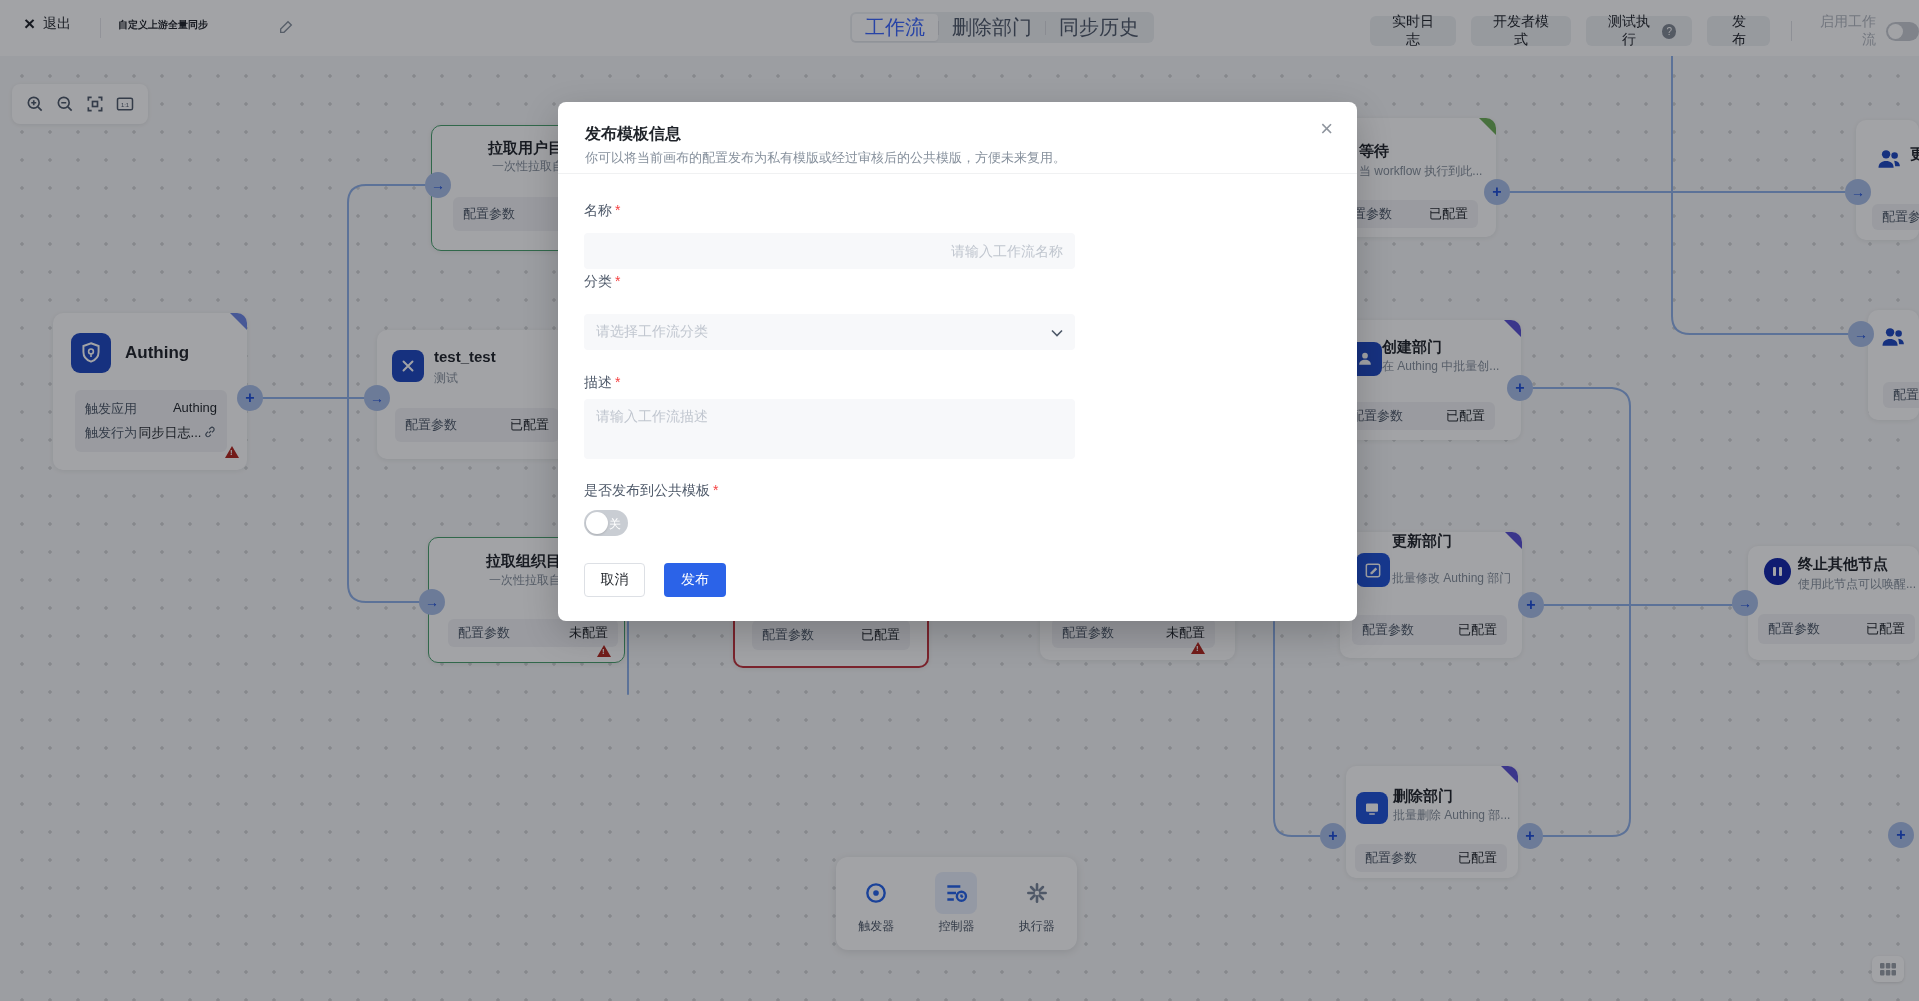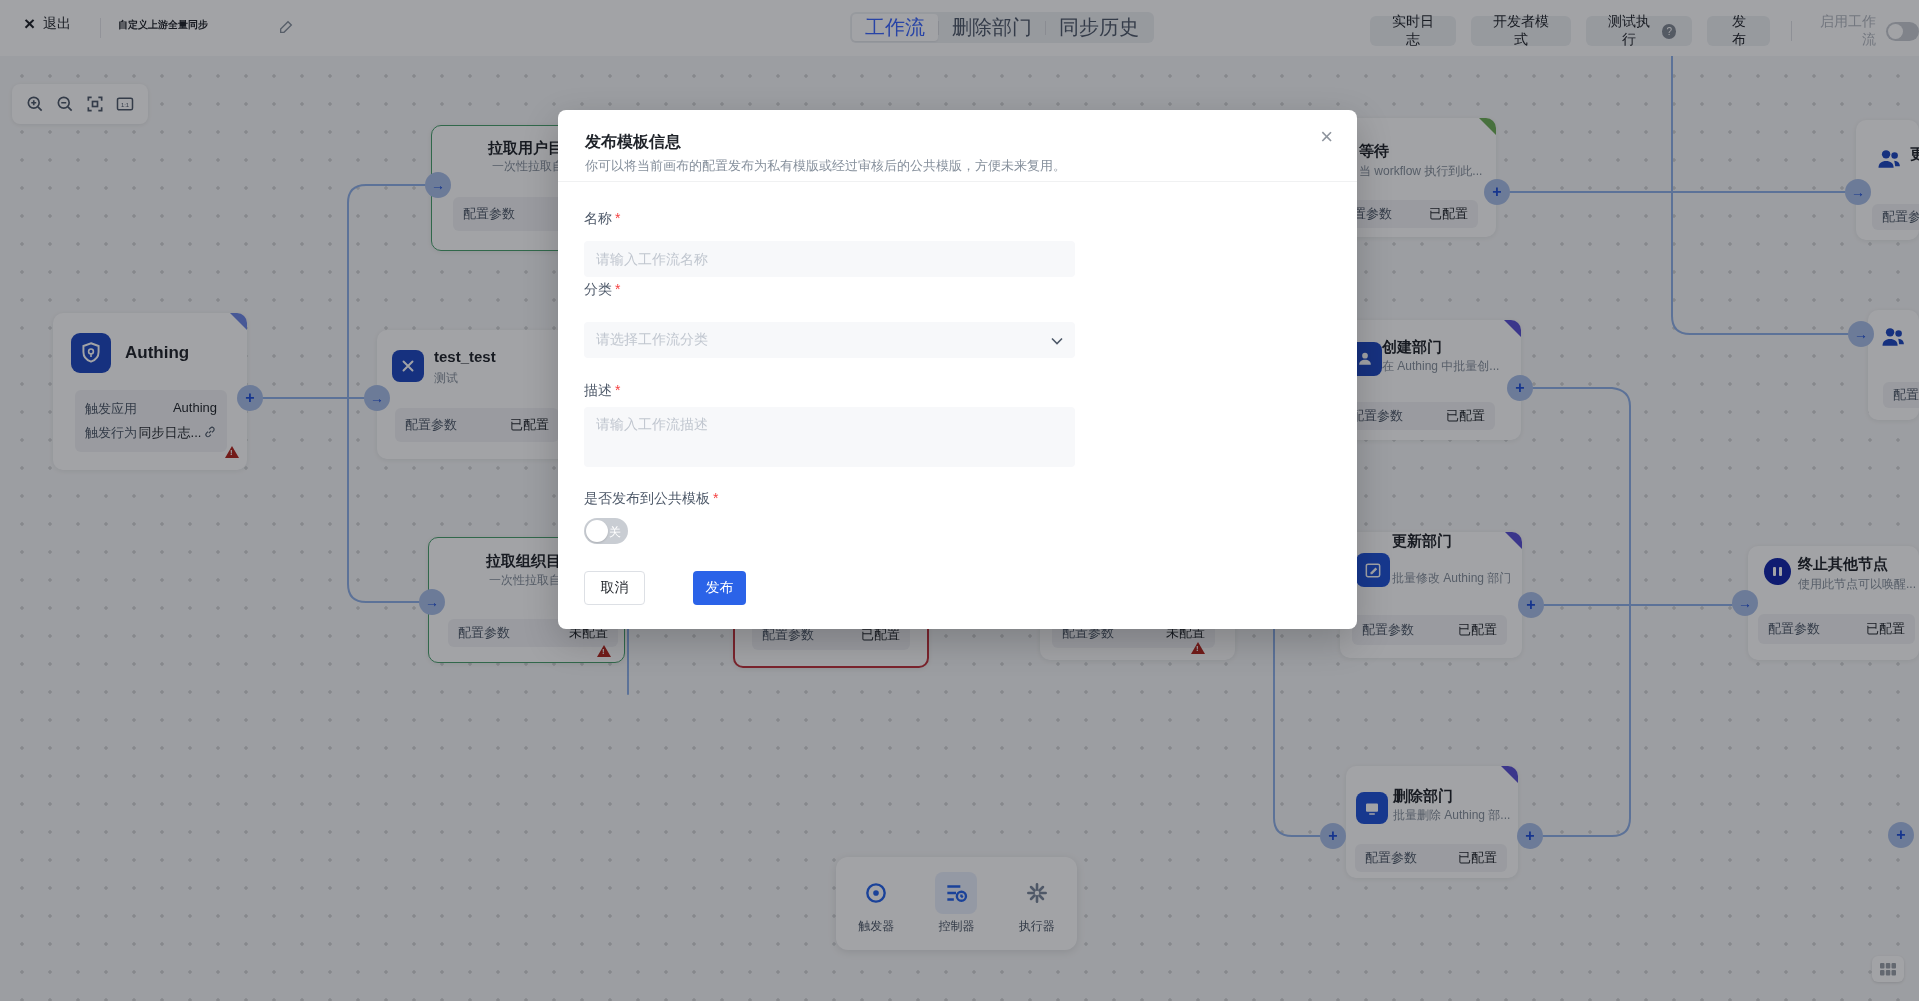--- a/index.html
+++ b/index.html
@@ -76,38 +76,38 @@
   .palette { position:absolute; left:836px; top:801px; width:241px; height:93px; background:#fff; border-radius:12px; box-shadow:0 2px 8px rgba(0,0,0,.1); display:flex; align-items:center; justify-content:space-around; z-index:4; }
   .pal-item { display:flex; flex-direction:column; align-items:center; cursor:pointer; }
   .pal-ic { width:42px; height:42px; border-radius:8px; display:flex; align-items:center; justify-content:center; }
   .pal-ic.sel { background:#e9effc; }
   .pal-label { font-size:12px; color:#4e5969; margin-top:4px; }
 
   .minimap-btn { position:absolute; left:1872px; top:900px; width:32px; height:26px; background:#fff; border-radius:6px; box-shadow:0 1px 3px rgba(0,0,0,.12); display:flex; align-items:center; justify-content:center; z-index:4; cursor:pointer; }
 
   
   .overlay { position:absolute; inset:0; background:rgba(10,14,20,0.38); z-index:50; }
-  .modal { position:absolute; left:558px; top:110px; width:799px; height:519px; background:#fff; border-radius:8px; box-shadow:0 12px 36px rgba(0,0,0,.2); z-index:60; }
+  .modal { position:absolute; left:558px; top:102px; width:799px; height:519px; background:#fff; border-radius:8px; box-shadow:0 12px 36px rgba(0,0,0,.2); z-index:60; }
   .m-title { position:absolute; left:27px; top:22px; font-size:16px; font-weight:700; color:#1f2329; }
   .m-sub { position:absolute; left:27px; top:47px; font-size:13px; color:#86909c; }
   .m-close { position:absolute; right:24px; top:16px; font-size:22px; color:#8f959e; cursor:pointer; line-height:1; }
   .m-divider { position:absolute; left:0; top:71px; width:100%; height:1px; background:#f0f1f2; }
   .f-label { position:absolute; font-size:14px; color:#4e5969; }
   .f-label .star { color:#f53f3f; margin-left:3px; }
-  .f-input { position:absolute; left:26px; width:491px; height:36px; background:#f7f8fa; border:none; border-radius:4px; padding:0 12px; font-size:14px; color:#1f2329; font-family:inherit; }
+  .f-input { position:absolute; left:26px; width:491px; height:36px; background:#f7f8fa; border:none; border-radius:4px; padding:0 12px; font-size:14px; color:#1f2329; font-family:inherit;text-align:right; }
   .f-input::placeholder, .f-area::placeholder { color:#c0c6cf; }
   .f-select { position:absolute; left:26px; width:491px; height:36px; background:#f7f8fa; border-radius:4px; padding:0 12px; display:flex; align-items:center; justify-content:space-between; cursor:pointer; }
   .f-select .ph { font-size:14px; color:#c0c6cf; }
   .f-area { position:absolute; left:26px; width:491px; height:60px; background:#f7f8fa; border:none; border-radius:4px; padding:9px 12px; font-size:14px; color:#1f2329; resize:none; font-family:inherit; }
   .m-toggle { position:absolute; left:26px; top:408px; width:44px; height:26px; border-radius:13px; background:#c9cdd3; cursor:pointer; }
   .m-toggle .knob { position:absolute; left:2px; top:2px; width:22px; height:22px; border-radius:50%; background:#fff; box-shadow:0 1px 2px rgba(0,0,0,.15); }
   .m-toggle .off { position:absolute; right:7px; top:6px; font-size:12px; color:#fff; }
   .btn { position:absolute; top:461px; height:34px; border-radius:4px; font-size:14px; display:flex; align-items:center; justify-content:center; cursor:pointer; font-family:inherit; }
   .btn.cancel { left:26px; width:61px; background:#fff; border:1px solid #dde0e5; color:#1f2329; }
-  .btn.primary { left:106px; width:53px; background:#2b63e8; border:none; color:#fff;margin-left:29px; }
+  .btn.primary { left:106px; width:62px; background:#2b63e8; border:none; color:#fff; }
 </style>
 </head>
 <body>
 
 <div class="screen">
 
   <header class="topbar">
     <div class="exit">
       <span class="x">×</span>
       <span class="t">退出</span>

